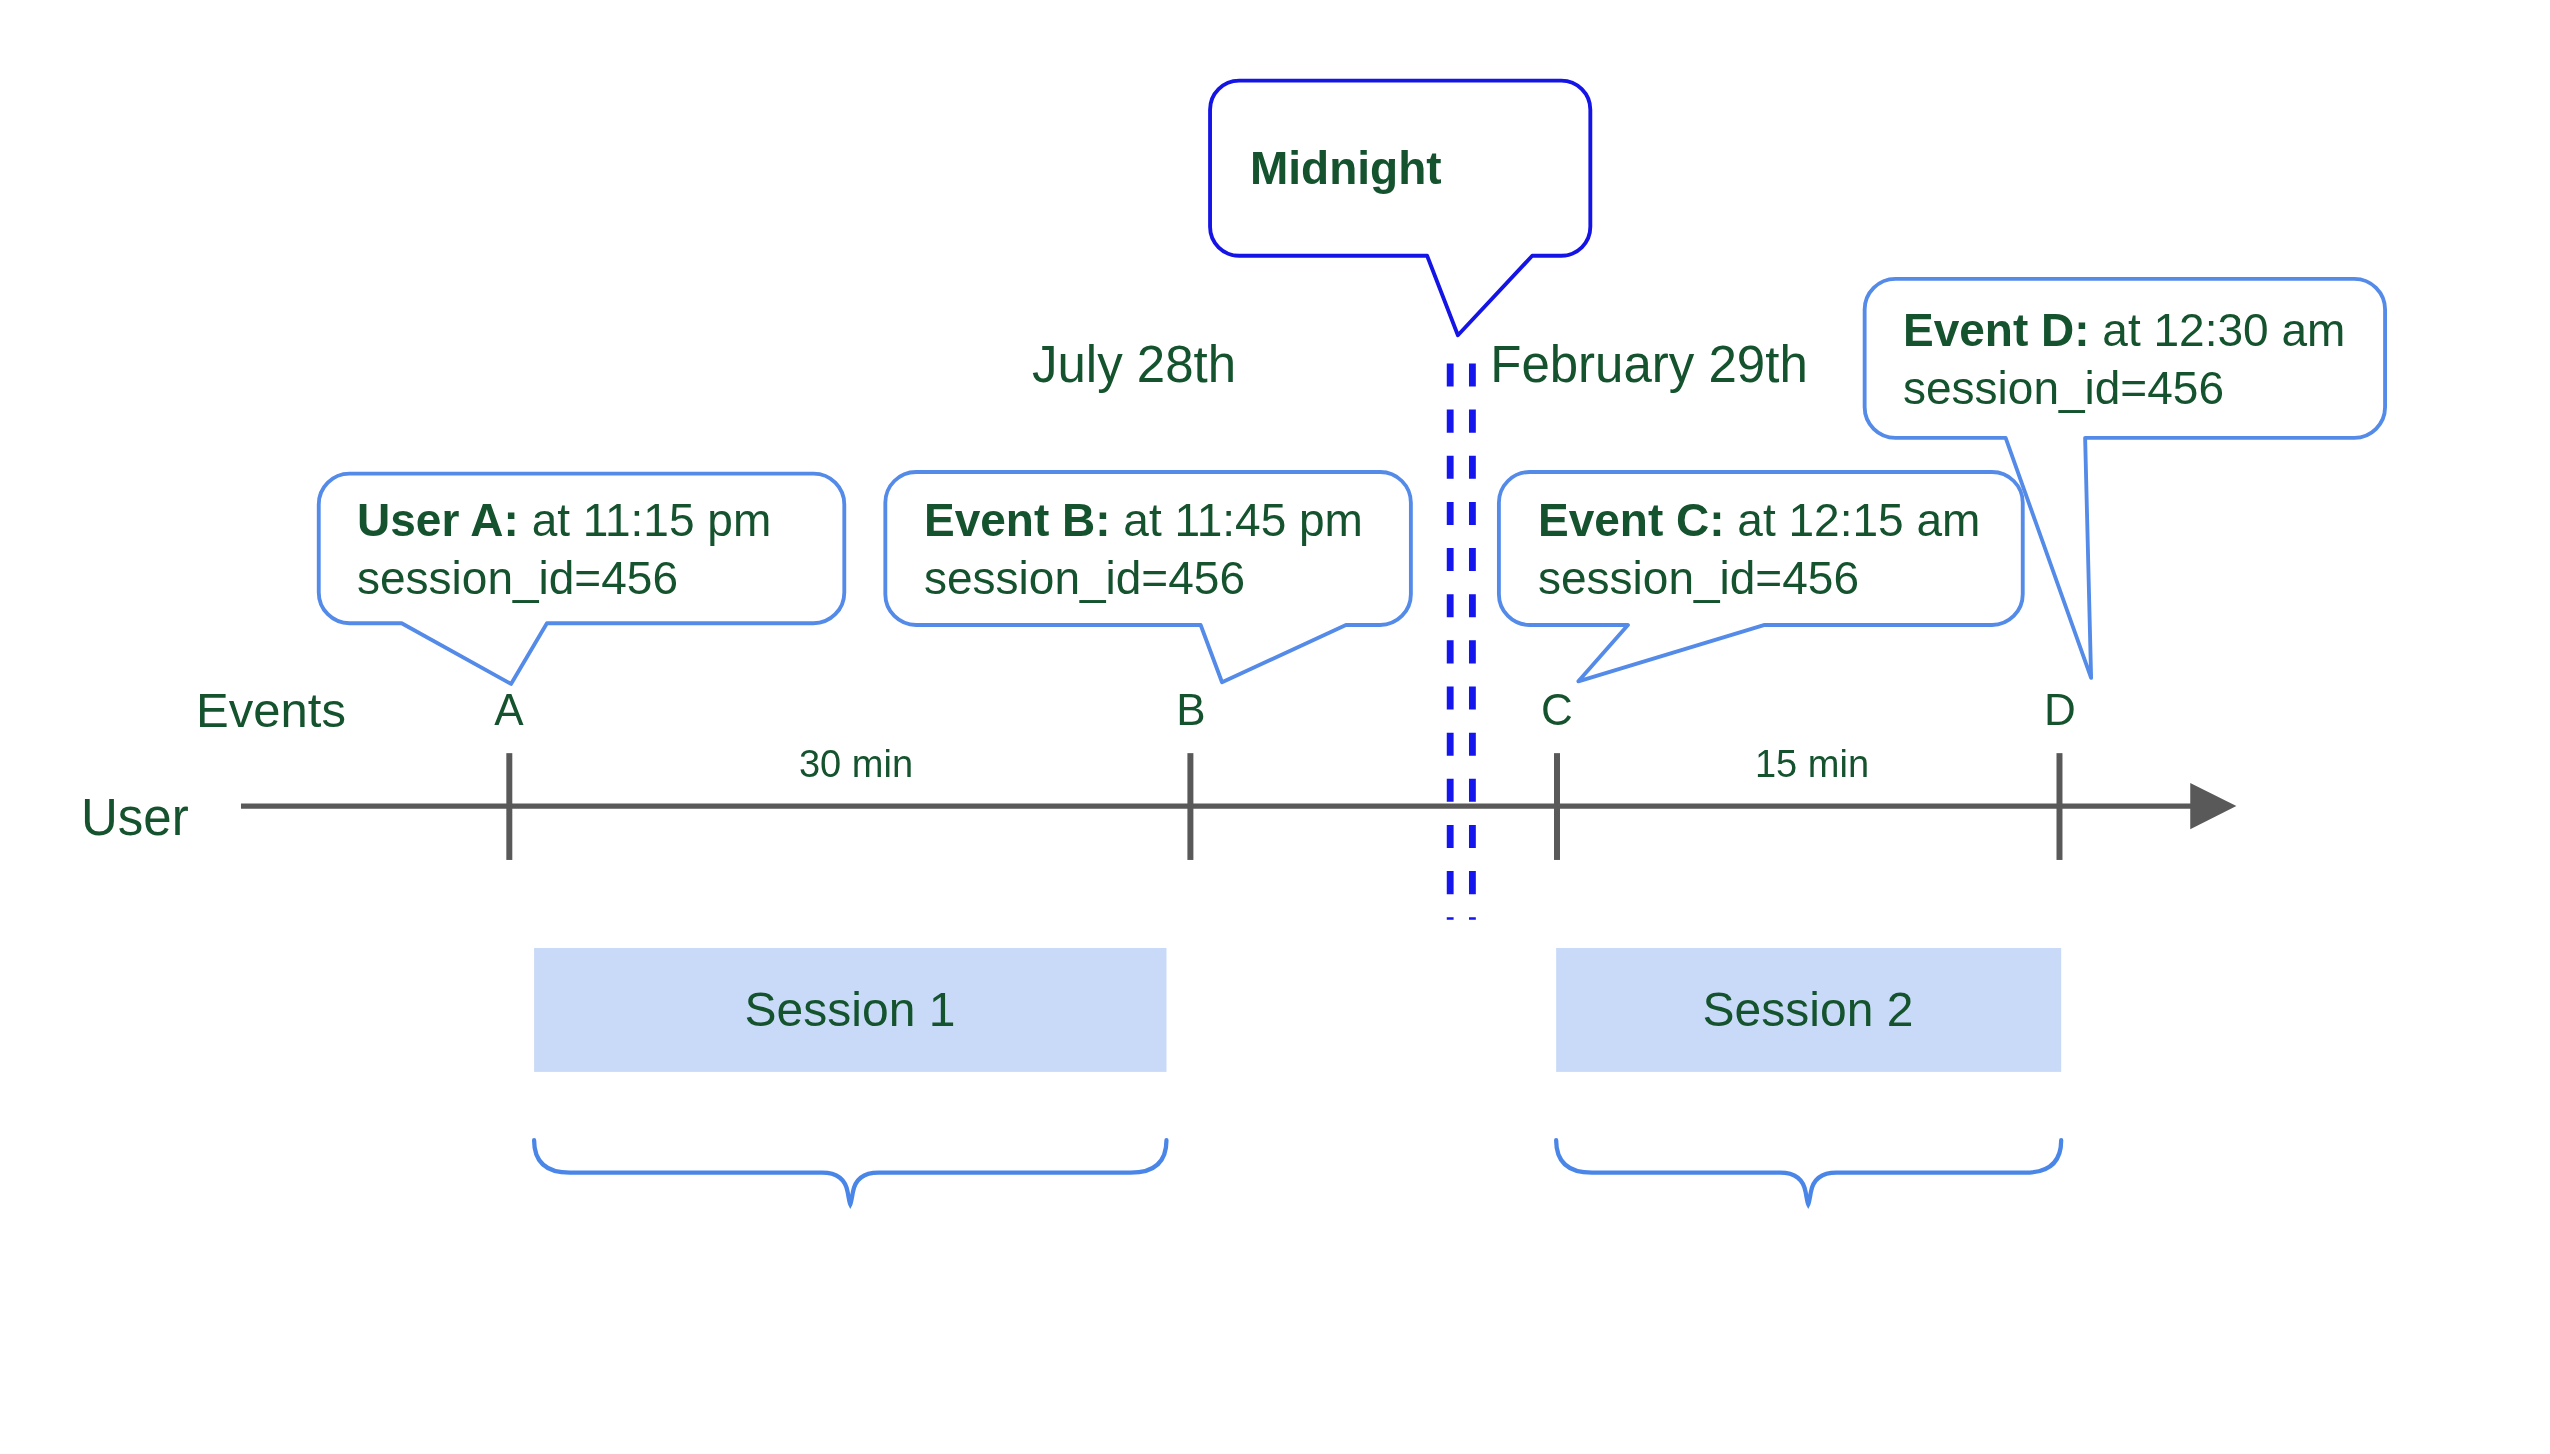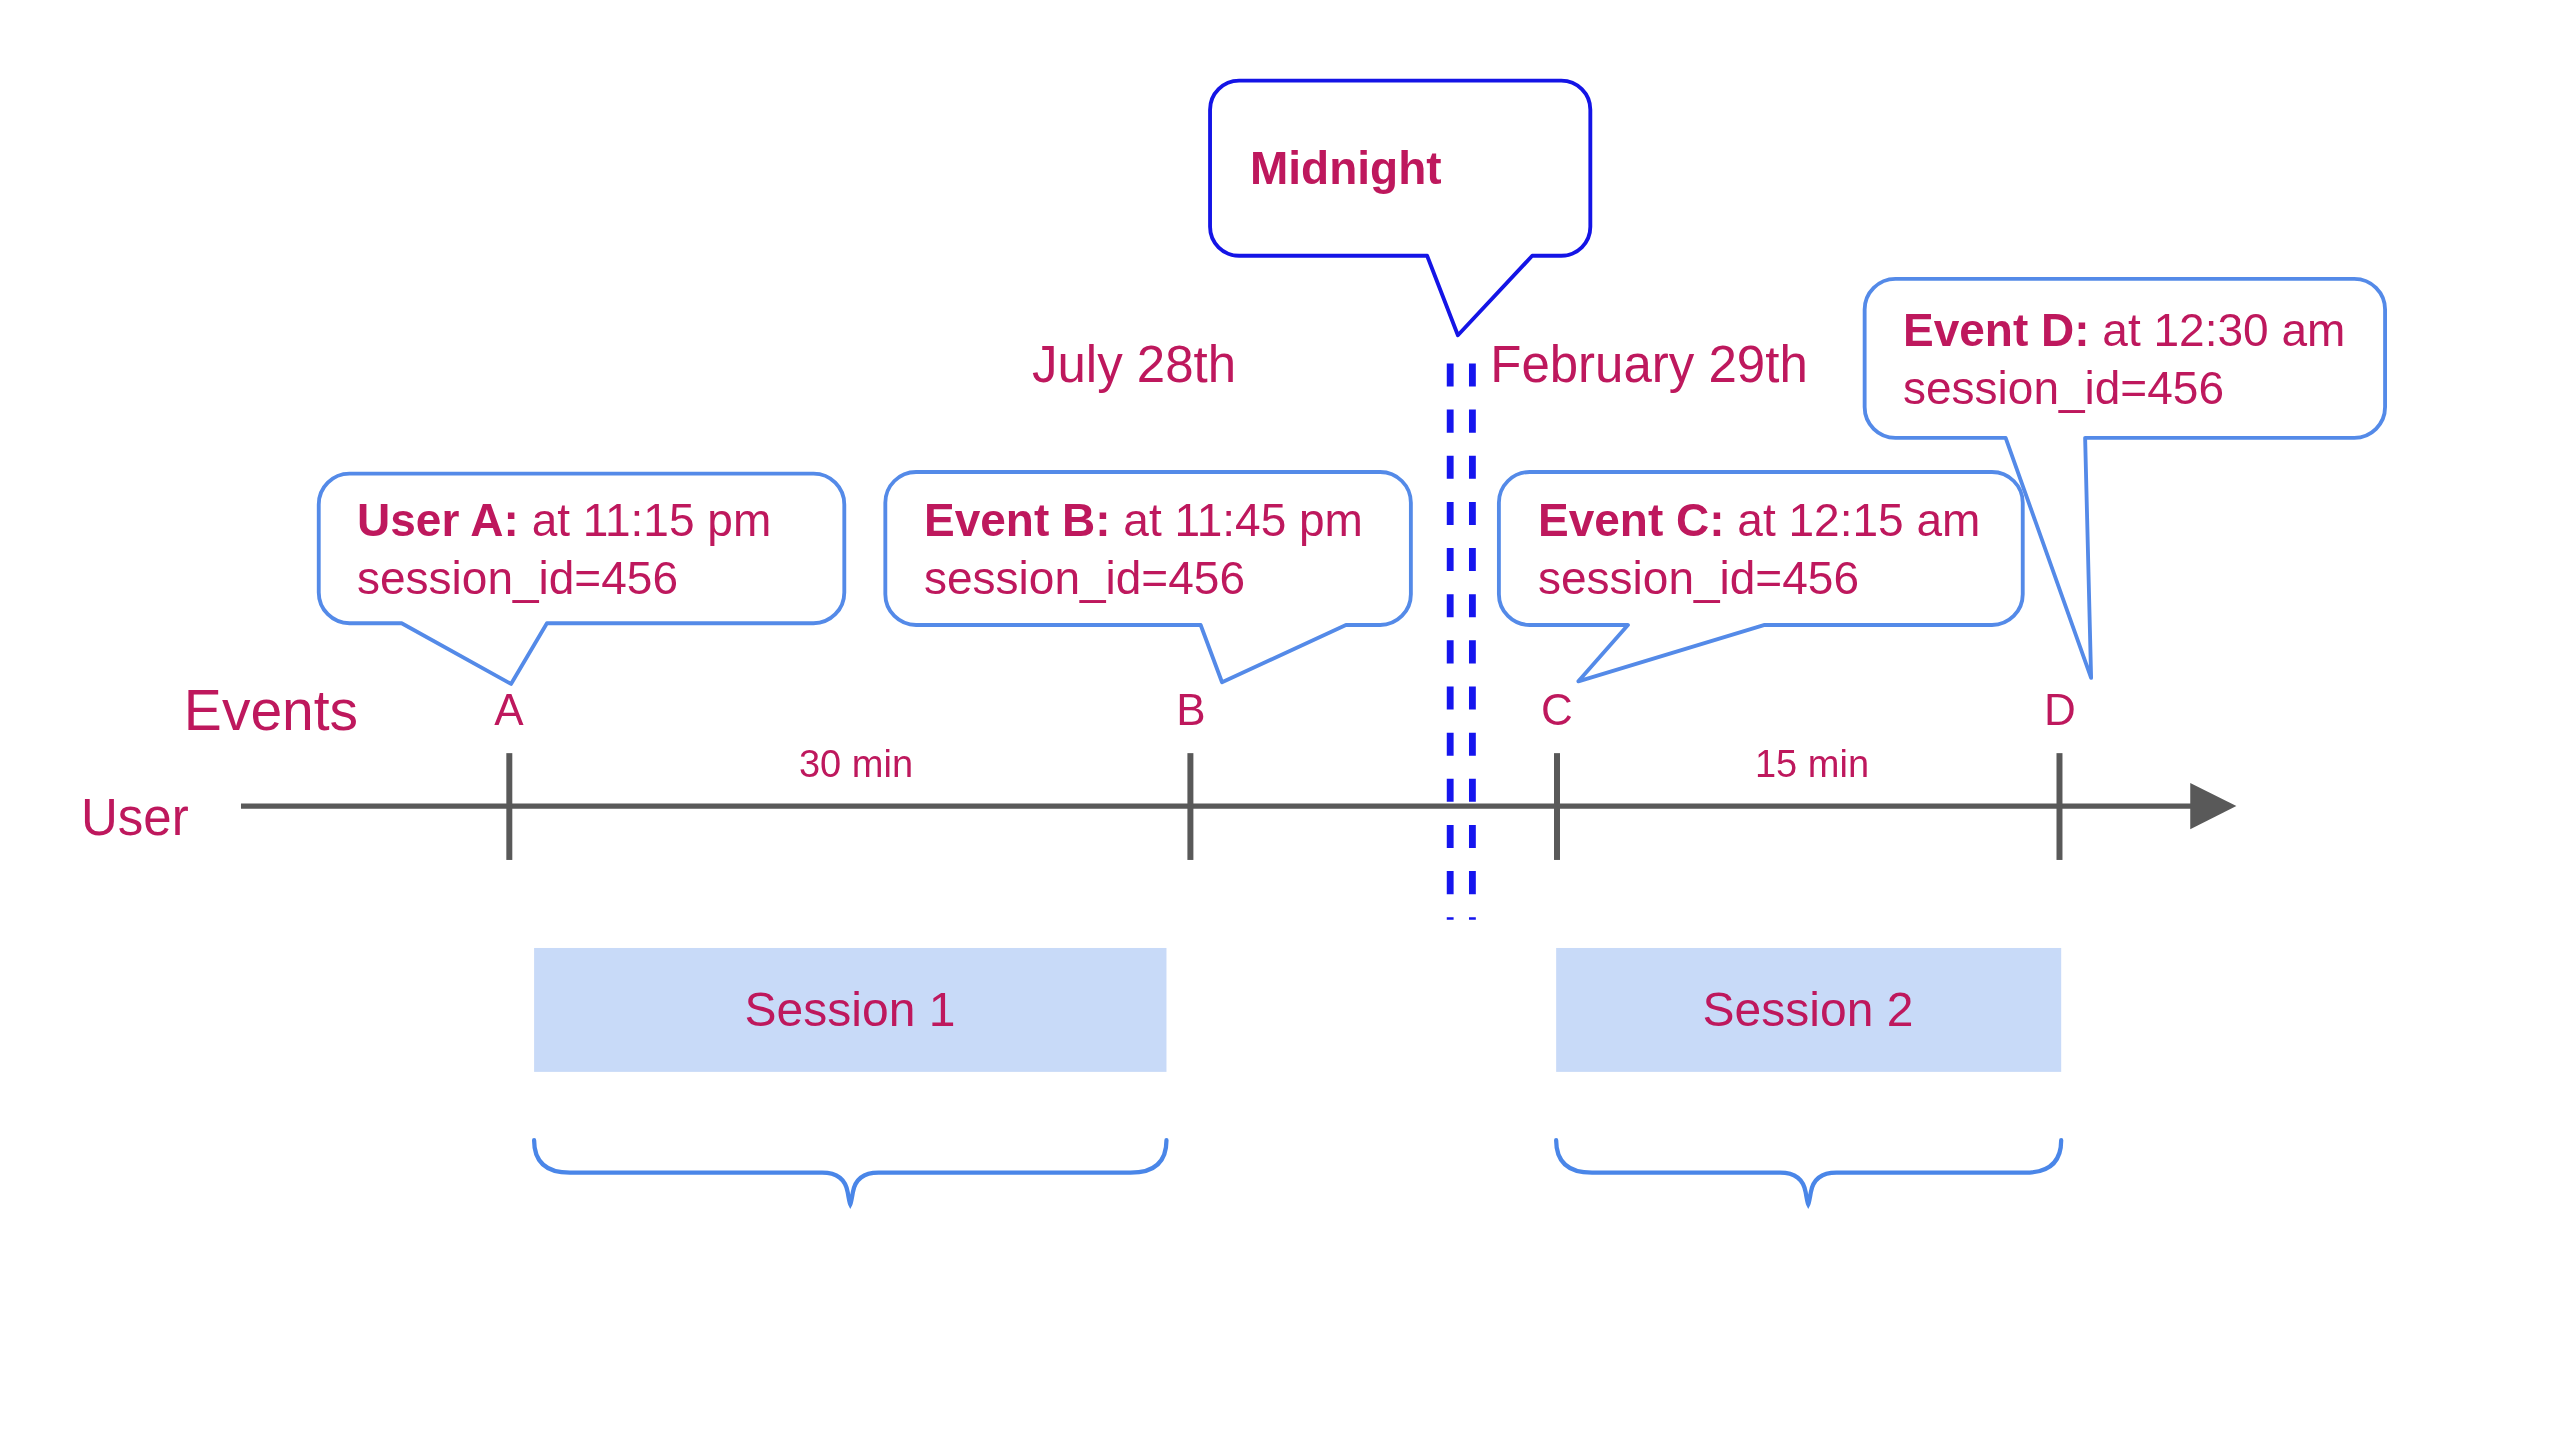--- a/index.html
+++ b/index.html
@@ -6,29 +6,29 @@
   .canvas {
     position: relative;
     width: 2550px;
     height: 1455px;
     background: #ffffff;
     font-family: "Liberation Sans", "DejaVu Sans", sans-serif;
     color: #000000;
     overflow: hidden;
   }
   .layer { position: absolute; left: 0; top: 0; width: 2550px; height: 1455px; }
-  .txt { position: absolute; white-space: nowrap; color: #be185d; }
+  .txt { position: absolute; white-space: nowrap; color: #14532d; }
   .center-xy { transform: translate(-50%, -50%); text-align: right; }
   .center-y  { transform: translateY(-50%); }
   .bubble-text { font-size: 46px; line-height: 58px; }
   .bubble-text .lead { font-weight: 700; }
   .midnight-label { font-size: 46px; font-weight: 700; }
   .date-label { font-size: 51px; }
   .marker-letter { font-size: 44px; }
-  .events-label { font-size: 57px; }
+  .events-label { font-size: 49px; }
   .user-label { font-size: 51px; }
   .duration-label { font-size: 38px; }
   .session-label { font-size: 48px; }
   .session-length-label { font-size: 48px; }
 </style>
 </head>
 <body>
 
 <div class="canvas">
 

